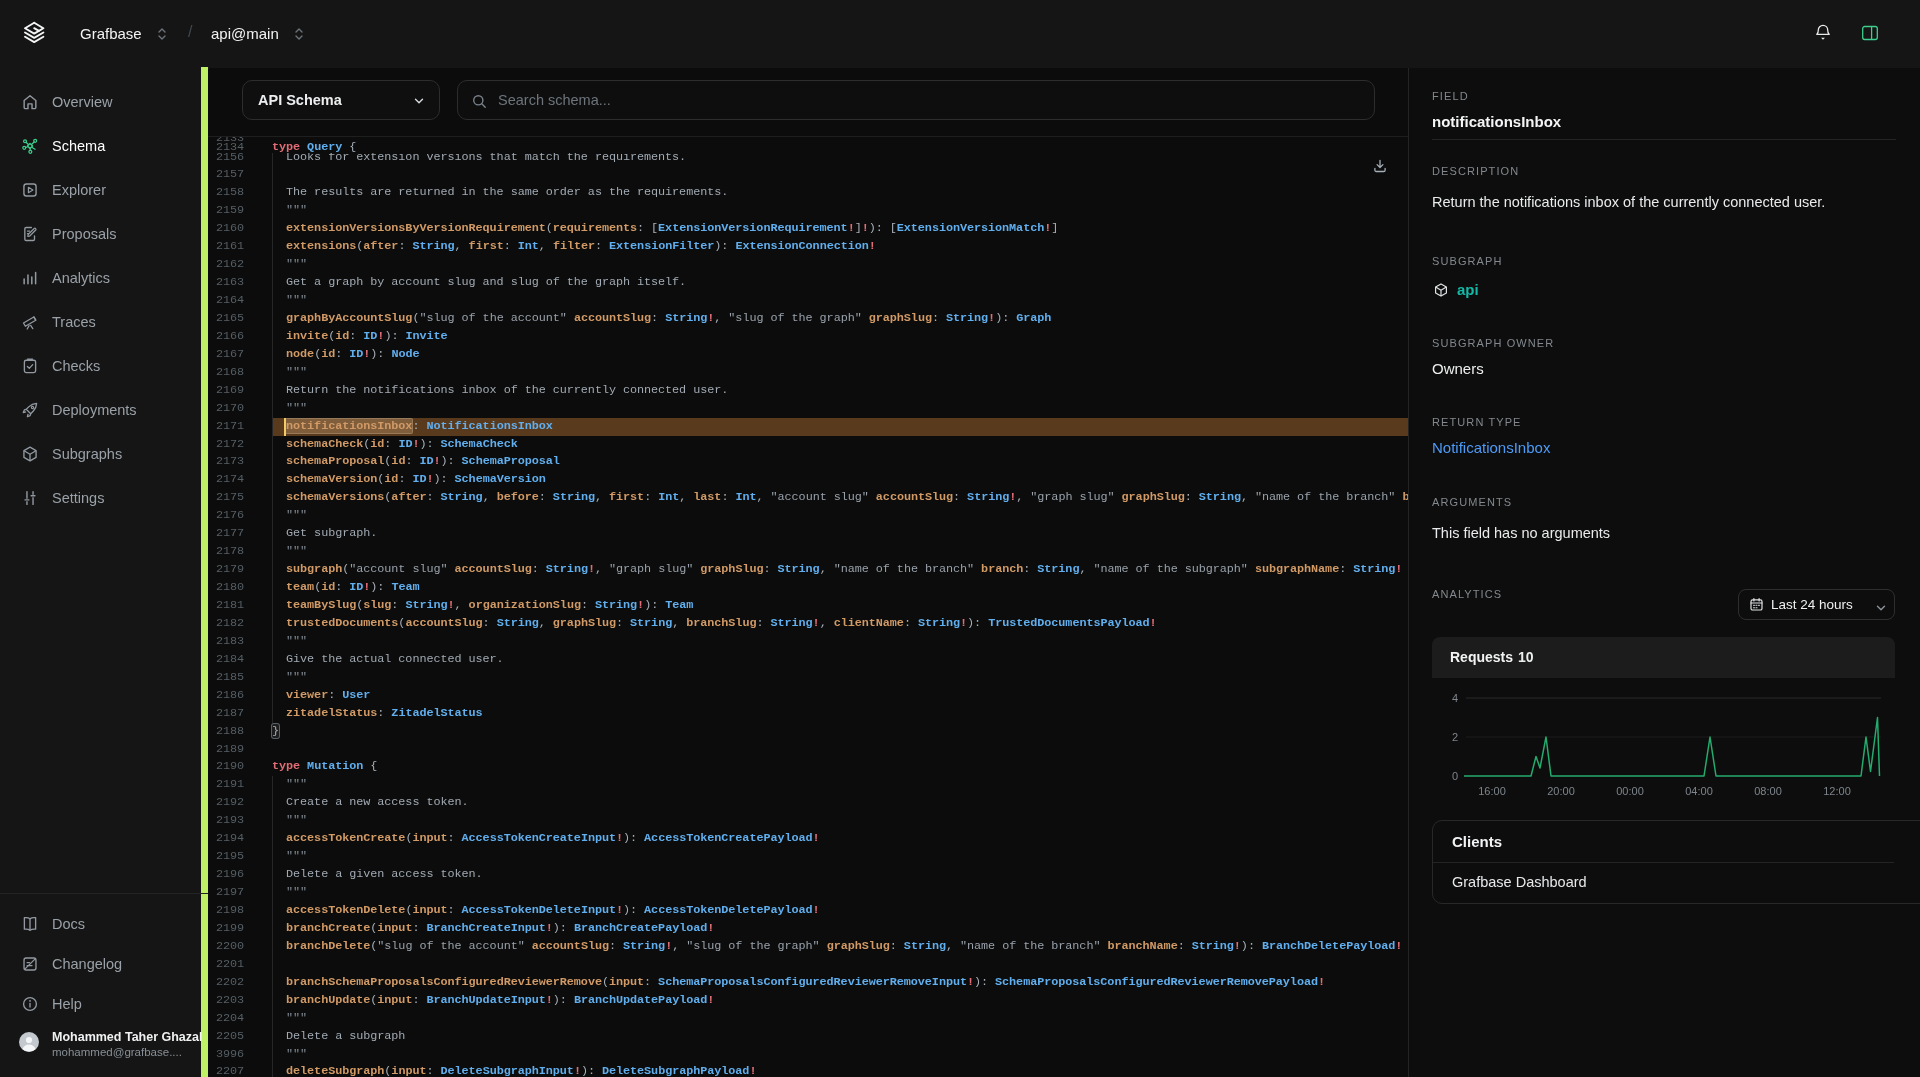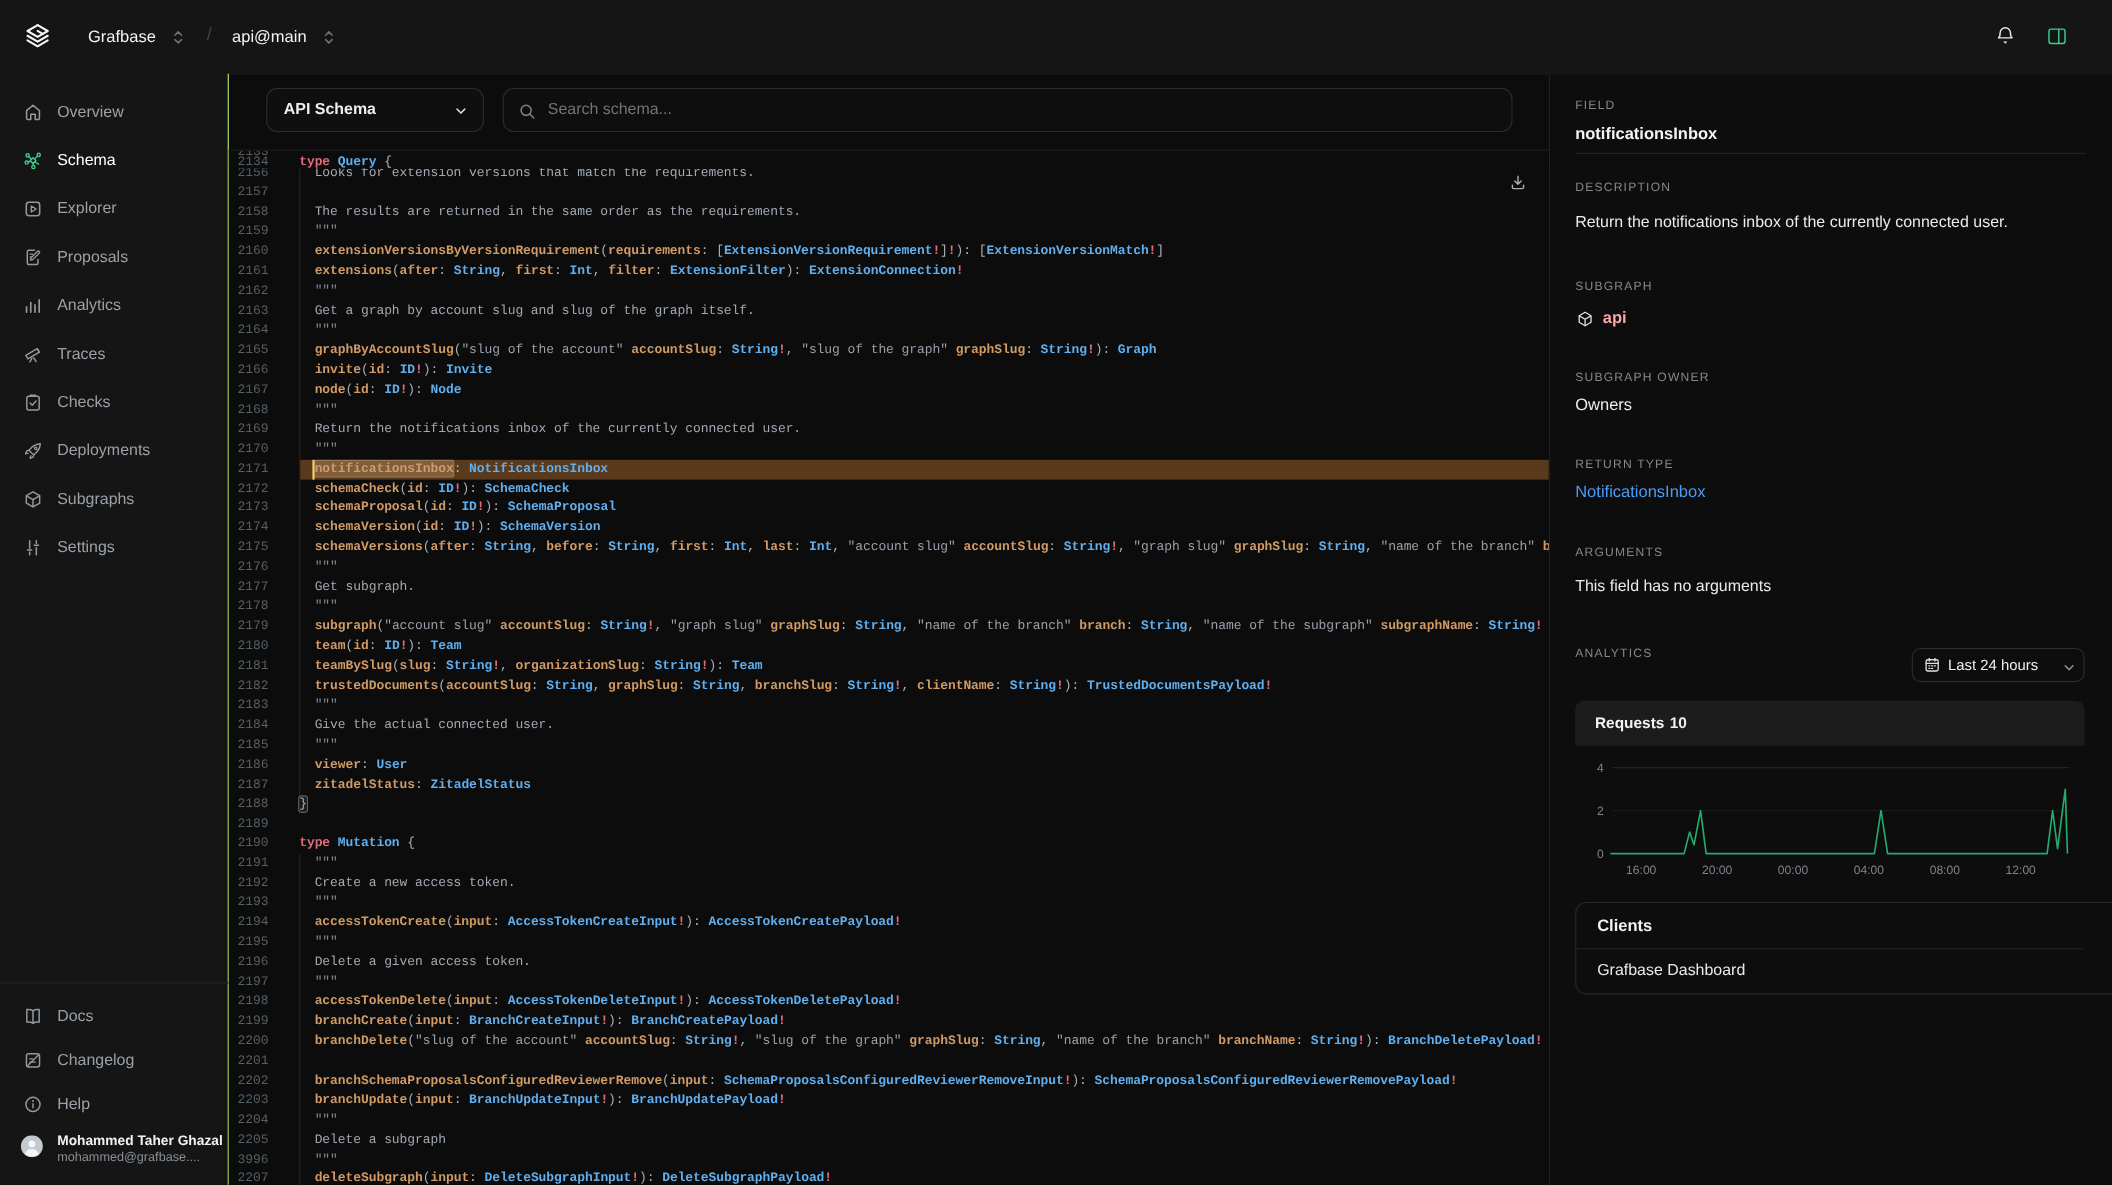--- a/index.html
+++ b/index.html
@@ -1,18 +1,18 @@
 <!DOCTYPE html>
 <html><head><meta charset="utf-8"><title>Grafbase</title>
 <style>
 * { margin:0; padding:0; box-sizing:border-box; }
 html,body { width:1920px; height:1077px; overflow:hidden; background:#0b0c0b; font-family:"Liberation Sans",sans-serif; -webkit-font-smoothing:antialiased; }
 .abs { position:absolute; }
 #topbar { position:absolute; left:0; top:0; width:1920px; height:69px; background:#141514; border-bottom:1px solid #232423; }
-#sidebar { position:absolute; left:0; top:67px; width:208px; height:1010px; background:#141514; border-right:1px solid #bef264; }
+#sidebar { position:absolute; left:0; top:67px; width:208px; height:1010px; background:#141514; border-right:7px solid #bef264; }
 #main { position:absolute; left:209px; top:68px; width:1199px; height:1009px; background:#0b0c0b; }
 #panel { position:absolute; left:1408px; top:68px; width:512px; height:1009px; background:#0c0d0c; border-left:1px solid #232423; }
 .nitem { position:absolute; left:0; width:208px; height:44px; }
 .nic { position:absolute; left:21px; top:13px; width:18px; height:18px; }
 .nic svg { display:block; width:18px; height:18px; }
 .nlb { position:absolute; left:52px; top:0; line-height:44px; font-size:14.5px; color:#9aa1a8; }
 .nitem.active .nlb { color:#ffffff; font-weight:500; }
 .lbl { position:absolute; font-size:11px; font-weight:500; letter-spacing:1.1px; color:#83898f; }
 #code { position:absolute; left:208px; top:136px; width:1200px; height:941px; overflow:hidden; background:#0b0c0b; border-top:1px solid #1e1f1e; font-family:"Liberation Mono",monospace; font-size:11.8px; letter-spacing:-0.06px; }
 .ln { position:absolute; left:0; width:36px; height:17.94px; line-height:17.94px; text-align:right; color:#565f66; }
@@ -330,21 +330,21 @@
 <div class="lbl" style="left:1432px;top:90px">FIELD</div>
 <div class="abs" style="left:1432px;top:113px;font-size:15px;font-weight:600;color:#f4f5f6">notificationsInbox</div>
 <div class="abs" style="left:1432px;top:139px;width:464px;border-top:1px solid #232423"></div>
 <div class="lbl" style="left:1432px;top:165px">DESCRIPTION</div>
 <div class="abs" style="left:1432px;top:194px;font-size:14.5px;color:#e9ebed">Return the notifications inbox of the currently connected user.</div>
 <div class="lbl" style="left:1432px;top:255px">SUBGRAPH</div>
 <div class="abs" style="left:1433px;top:282px"><svg width="16" height="16" viewBox="0 0 16 16" fill="none" style="">
       <path d="M8 1.9 13.4 5v6L8 14.1 2.6 11V5z" stroke="#dfe2e5" stroke-width="1.2" stroke-linejoin="round"></path>
       <path d="M2.7 5.1 8 8.2l5.3-3.1M8 8.2v5.8" stroke="#dfe2e5" stroke-width="1.2" stroke-linejoin="round"></path>
     </svg></div>
-<div class="abs" style="left:1457px;top:281px;font-size:15px;font-weight:600;color:#fca5a5">api</div>
+<div class="abs" style="left:1457px;top:281px;font-size:15px;font-weight:600;color:#14b8a6">api</div>
 <div class="lbl" style="left:1432px;top:337px">SUBGRAPH OWNER</div>
 <div class="abs" style="left:1432px;top:360px;font-size:15px;font-weight:500;color:#eceef0">Owners</div>
 <div class="lbl" style="left:1432px;top:416px">RETURN TYPE</div>
 <div class="abs" style="left:1432px;top:439px;font-size:15px;font-weight:500;color:#4d9bf8">NotificationsInbox</div>
 <div class="lbl" style="left:1432px;top:496px">ARGUMENTS</div>
 <div class="abs" style="left:1432px;top:525px;font-size:14.5px;color:#e9ebed">This field has no arguments</div>
 <div class="lbl" style="left:1432px;top:588px">ANALYTICS</div>
 <div class="abs" style="left:1738px;top:589px;width:157px;height:31px;border:1px solid #2d2e2d;border-radius:8px">
   <div class="abs" style="left:10px;top:7px"><svg width="15" height="15" viewBox="0 0 15 15" fill="none" style="">
         <rect x="2" y="2.8" width="11" height="10.2" rx="1.6" stroke="#dfe2e5" stroke-width="1.2"></rect>

